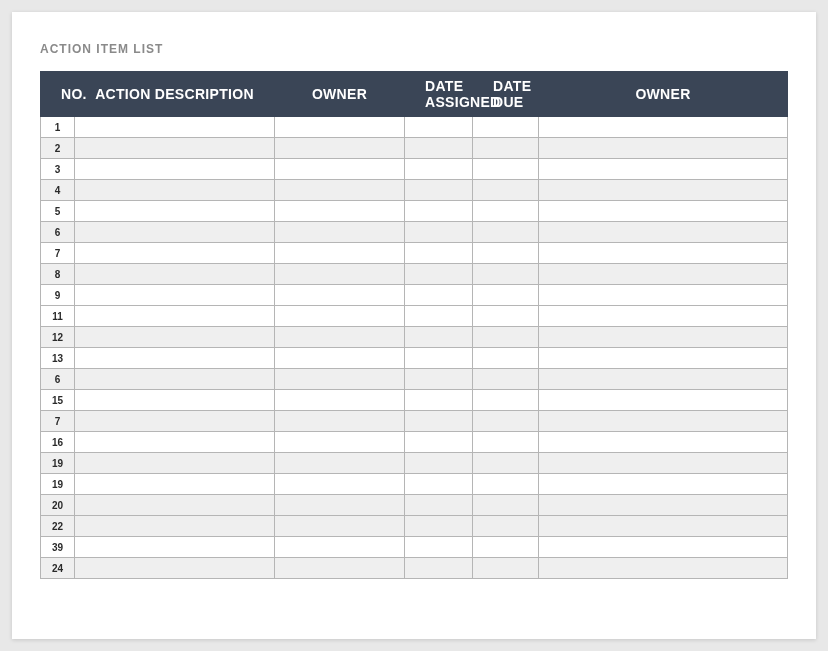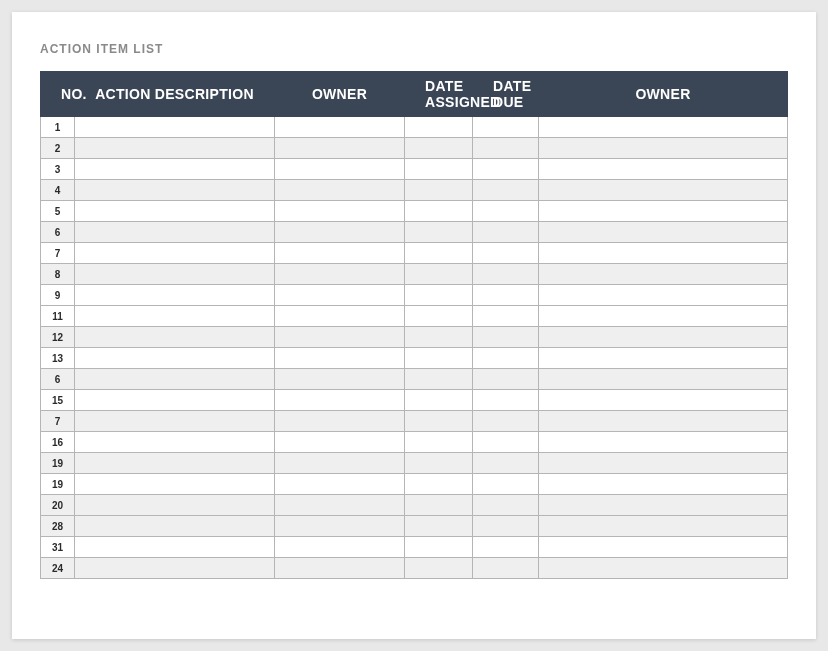--- a/index.html
+++ b/index.html
@@ -240,29 +240,29 @@
         </tr>
         <tr class="alt">
           <td class="num">20</td>
           <td></td>
           <td></td>
           <td></td>
           <td></td>
           <td></td>
         </tr>
         <tr class="alt">
-          <td class="num">28</td>
-          <td></td>
-          <td></td>
-          <td></td>
-          <td></td>
-          <td></td>
-        </tr>
-        <tr>
-          <td class="num">31</td>
+          <td class="num">22</td>
+          <td></td>
+          <td></td>
+          <td></td>
+          <td></td>
+          <td></td>
+        </tr>
+        <tr>
+          <td class="num">39</td>
           <td></td>
           <td></td>
           <td></td>
           <td></td>
           <td></td>
         </tr>
         <tr class="alt">
           <td class="num">24</td>
           <td></td>
           <td></td>

